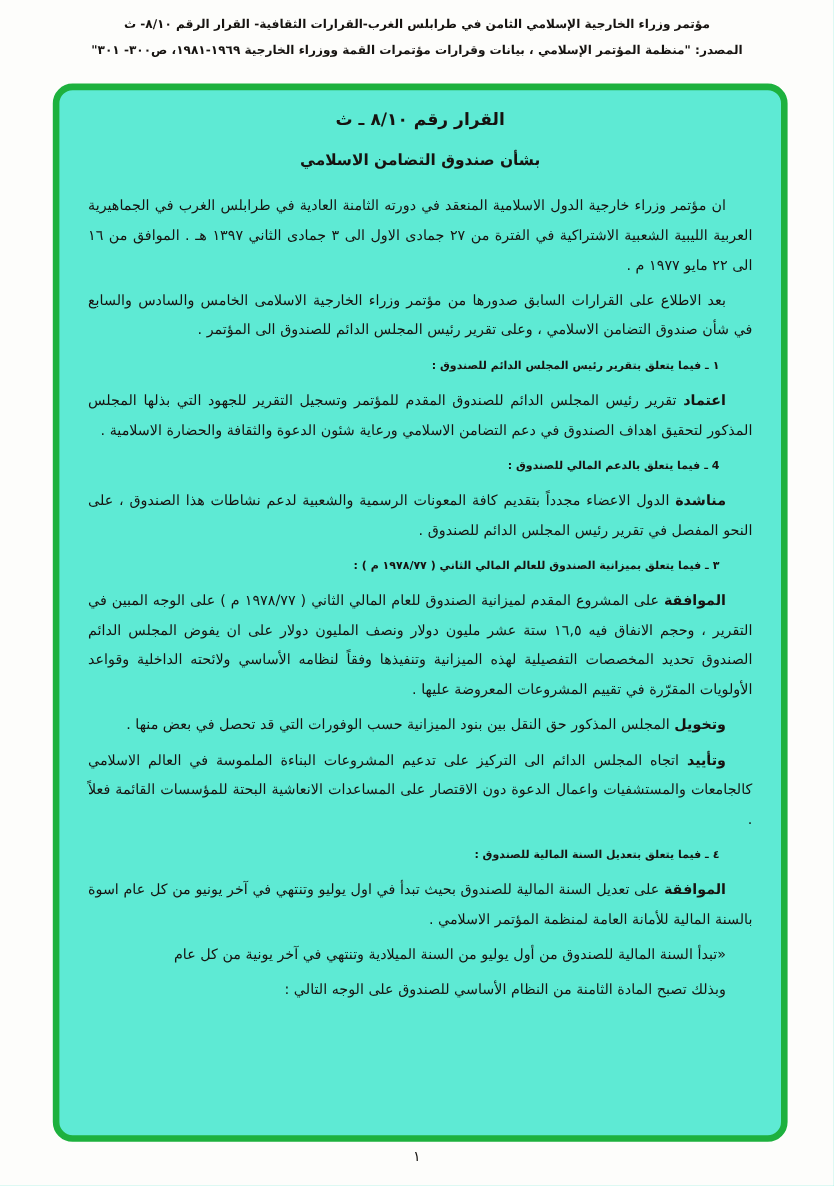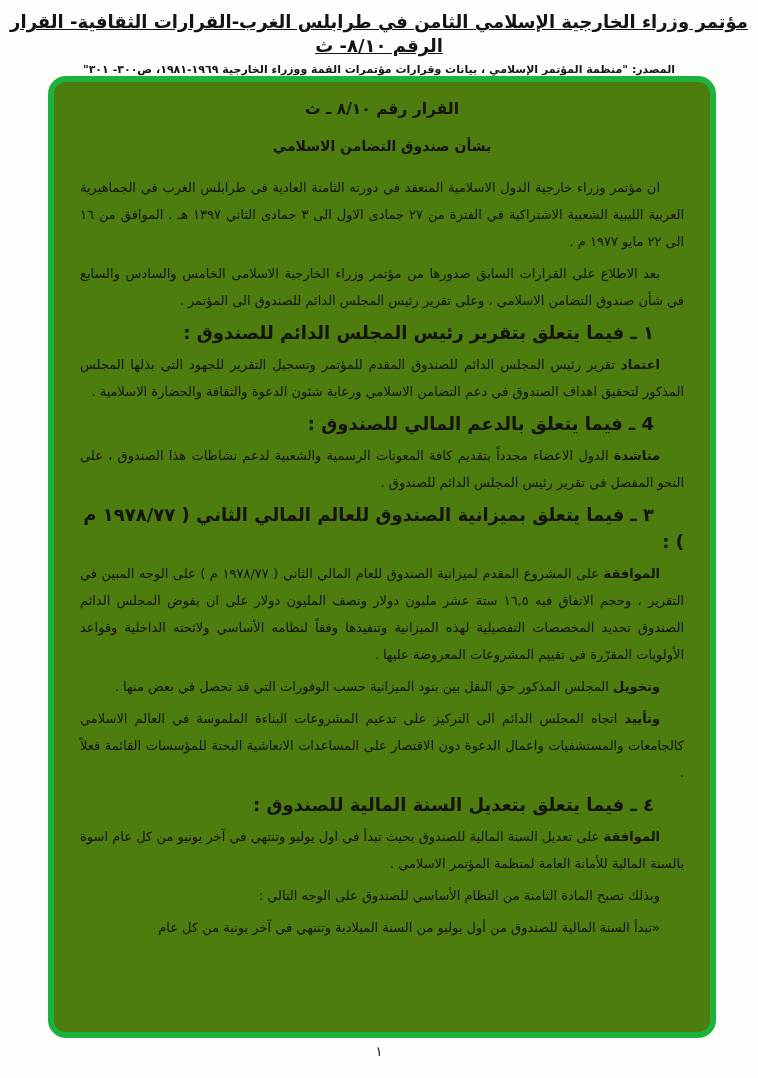--- a/index.html
+++ b/index.html
@@ -10,35 +10,34 @@
     color:#161310;
     position:relative;
     direction:rtl;
   }
   .page{position:absolute;inset:0;}
   .doc-header{
     position:absolute;top:10px;left:0;right:0;
     text-align:center;
   }
   .doc-header .h1{
-    font-size:18px;font-weight:bold;line-height:24px;
+    font-size:11px;font-weight:bold;line-height:24px;
     letter-spacing:0;
-    text-decoration:underline;
   }
   .doc-header .h2{
     font-size:11px;font-weight:bold;line-height:20px;margin-top:2px;
   }
   .green-box{
     position:absolute;
     left:48px;top:76px;
     width:668px;height:962px;
     box-sizing:border-box;
     border:6px solid #1db13e;
     border-radius:18px;
-    background:#4d7c0f;
+    background:#5eead4;
     padding:12px 26px 8px 26px;
     overflow:hidden;
   }
   .title1{
     text-align:center;font-weight:bold;font-size:15.5px;line-height:26px;
     margin:2px 0 10px 0;
   }
   .title2{
     text-align:center;font-weight:bold;font-size:14px;line-height:28px;
     margin:0 0 14px 0;
@@ -48,21 +47,21 @@
     text-align:justify;
     margin:0 0 5px 0;
     text-indent:24px; 
   }
   p.body b{font-weight:bold;}
   p.decides{
     font-size:14px;font-weight:bold;line-height:27px;
     margin:0 0 5px 0;text-indent:4px;
   }
   p.heading{
-    font-size:18px;font-weight:bold;line-height:27px;
+    font-size:10px;font-weight:bold;line-height:27px;
     margin:2px 0 5px 0;text-indent:30px;
   }
   .pagenum{
     position:absolute;left:0;right:0;top:1044px;
     text-align:center;font-size:13px;
   }
 </style>
 </head>
 <body>
 
@@ -89,20 +88,20 @@
     <p class="heading">4 ـ فيما يتعلق بالدعم المالي للصندوق :</p>
     <p class="body"><b>مناشدة</b><span> الدول الاعضاء مجدداً بتقديم كافة المعونات الرسمية والشعبية لدعم نشاطات هذا الصندوق ، على النحو المفصل في تقرير رئيس المجلس الدائم للصندوق .</span></p>
 
     <p class="heading">٣ ـ فيما يتعلق بميزانية الصندوق للعالم المالي الثاني ( ١٩٧٨/٧٧ م ) :</p>
     <p class="body"><b>الموافقة</b><span> على المشروع المقدم لميزانية الصندوق للعام المالي الثاني ( ١٩٧٨/٧٧ م ) على الوجه المبين في التقرير ، وحجم الانفاق فيه ١٦,٥ ستة عشر مليون دولار ونصف المليون دولار على ان يفوض المجلس الدائم الصندوق تحديد المخصصات التفصيلية لهذه الميزانية وتنفيذها وفقاً لنظامه الأساسي ولائحته الداخلية وقواعد الأولويات المقرّرة في تقييم المشروعات المعروضة عليها .</span></p>
     <p class="body"><b>وتخويل</b><span> المجلس المذكور حق النقل بين بنود الميزانية حسب الوفورات التي قد تحصل في بعض منها .</span></p>
     <p class="body"><b>وتأييد</b><span> اتجاه المجلس الدائم الى التركيز على تدعيم المشروعات البناءة الملموسة في العالم الاسلامي كالجامعات والمستشفيات واعمال الدعوة دون الاقتصار على المساعدات الانعاشية البحتة للمؤسسات القائمة فعلاً .</span></p>
 
     <p class="heading">٤ ـ فيما يتعلق بتعديل السنة المالية للصندوق :</p>
     <p class="body"><b>الموافقة</b><span> على تعديل السنة المالية للصندوق بحيث تبدأ في اول يوليو وتنتهي في آخر يونيو من كل عام اسوة بالسنة المالية للأمانة العامة لمنظمة المؤتمر الاسلامي .</span></p>
+    <p class="body">«تبدأ السنة المالية للصندوق من أول يوليو من السنة الميلادية وتنتهي في آخر يونية من كل عام</p>
     <p class="body">وبذلك تصبح المادة الثامنة من النظام الأساسي للصندوق على الوجه التالي :</p>
-    <p class="body">«تبدأ السنة المالية للصندوق من أول يوليو من السنة الميلادية وتنتهي في آخر يونية من كل عام</p>
 
   </div>
 
   <div class="pagenum">١</div>
 
 </div>
 
 </body></html>

